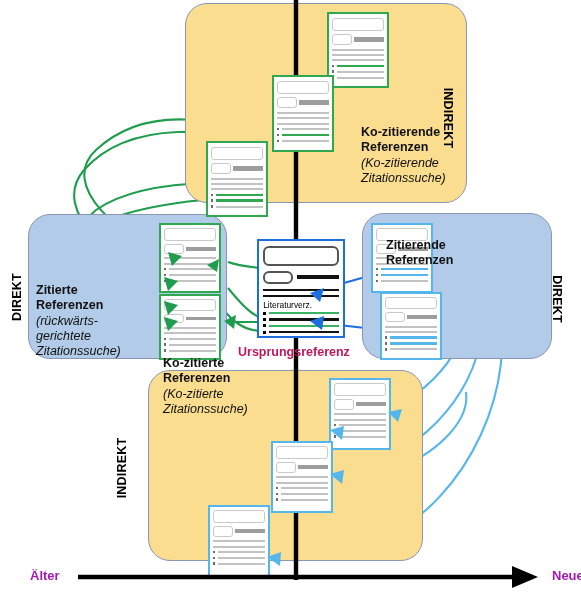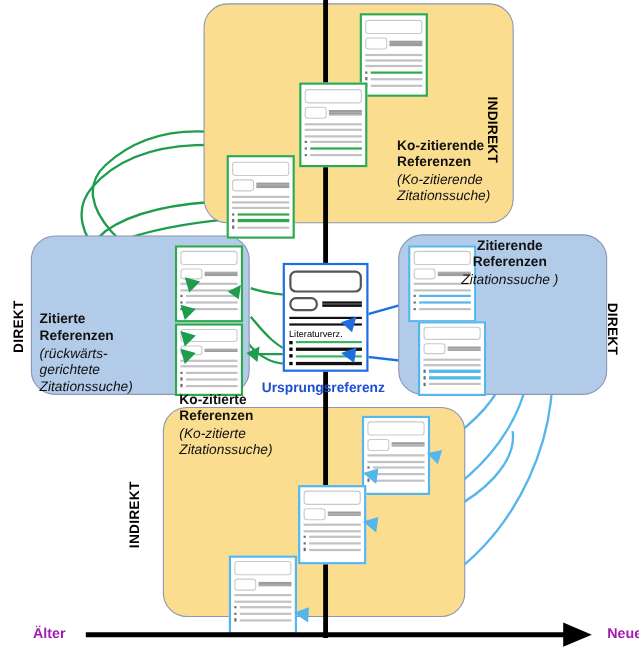--- a/index.html
+++ b/index.html
@@ -42,21 +42,21 @@
   
   .doc.origin .titlebar{height:19%;border:2px solid #555;border-radius:6px;}
   .doc.origin .thumb{border:2px solid #555;border-radius:6px;}
   .doc.origin .thumblines i{height:3px;background:#111;}
   .doc.origin .body i{height:2.4px;background:#111;}
   .doc.origin .litlabel{font-size:8.4px;color:#000;margin-top:5%;line-height:1;font-family:"Liberation Sans",sans-serif;}
   .doc.origin .refs .bullet{width:3px;height:3px;background:#000;}
   .doc.origin .refs .refline i{height:2.4px;background:#111;}
   .doc.origin .refs .refline.g i{background:#37b563;}
 
-  .origin-caption{position:absolute;font-weight:bold;font-size:12.5px;color:#1d4ed8;}
+  .origin-caption{position:absolute;font-weight:bold;font-size:12.5px;color:#be185d;}
 
   .timeline-word{position:absolute;font-weight:bold;font-size:13px;color:#a21caf;}
   svg.layer{position:absolute;left:0;top:0;width:581px;height:610px;overflow:visible;}
   svg.under{z-index:1;}
   svg.over{z-index:6;}
   .z-zone{z-index:2;}
   .z-doc{z-index:5;}
   .z-txt{z-index:7;}
 </style>
 </head>
@@ -420,21 +420,21 @@
             <i></i>
           </div>
         <div class="refline">
             <span class="bullet"></span>
             <i></i>
           </div>
       </div>
     </div>
   </div>
 
-  <div class="doc origin z-doc" style="left:257px;top:239px;width:78px;height:99px;">
+  <div class="doc origin z-doc" style="left:257px;top:239px;width:88px;height:99px;">
     <div class="pad">
       <div class="titlebar"></div>
       <div class="row" style="height:15%;">
           <div class="thumb"></div>
         <div class="thumblines">
             <i></i>
             <i></i>
             <i></i>
           </div>
         </div>
@@ -496,24 +496,23 @@
   </div>
 
   <div class="zone-label z-txt" style="left:36px;top:283px;">
     <div class="ttl">Zitierte</div>
     <div class="ttl">Referenzen</div>
     <div class="sub">(rückwärts-</div>
     <div class="sub">gerichtete</div>
     <div class="sub">Zitationssuche)</div>
   </div>
 
-  <div class="zone-label z-txt" style="left:386px;top:216px;text-align:center;width:155px;">
+  <div class="zone-label z-txt" style="left:386px;top:238px;text-align:left;width:155px;">
     <div class="ttl">Zitierende</div>
     <div class="ttl">Referenzen</div>
-    <div class="sub">Zitationssuche )</div>
   </div>
 
   <div class="zone-label z-txt" style="left:163px;top:356px;">
     <div class="ttl">Ko-zitierte</div>
     <div class="ttl">Referenzen</div>
     <div class="sub">(Ko-zitierte</div>
     <div class="sub">Zitationssuche)</div>
   </div>
 
   <div class="axis-word vert-down z-txt" style="left:448px;top:111px;width:90px;text-align:center;margin-left:-45px;">INDIREKT</div>

